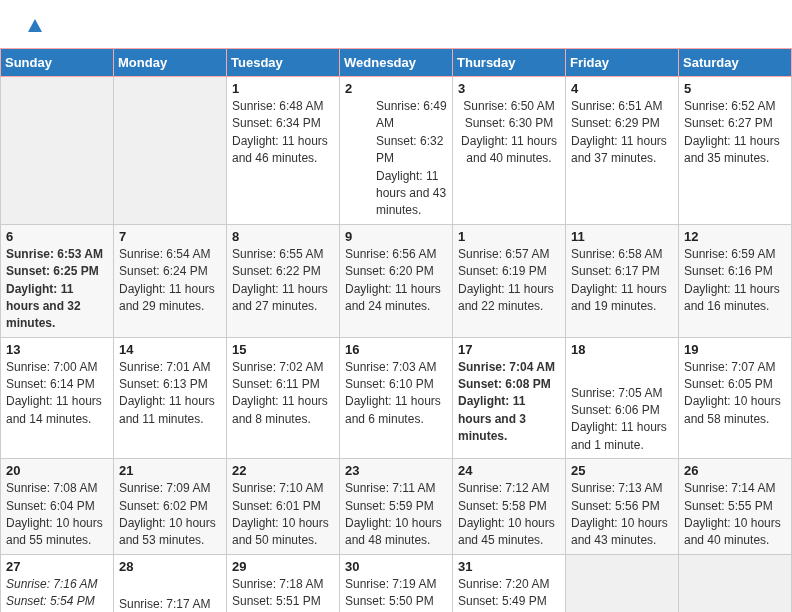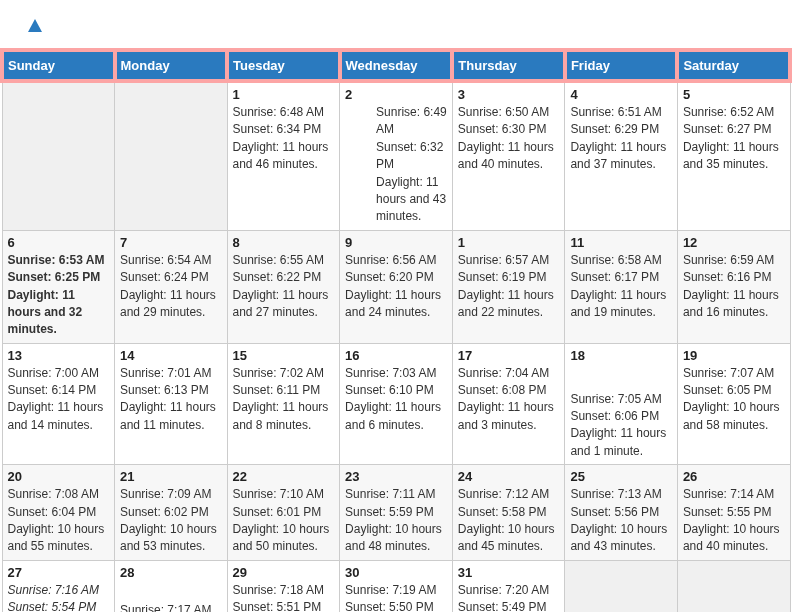--- a/index.html
+++ b/index.html
@@ -56,21 +56,21 @@
       border-collapse: collapse;
       margin: 0 0 0 0;
       font-size: 11px;
     }
     .calendar thead th {
       background: #2a7abf;
       color: #fff;
       font-weight: bold;
       font-size: 13px;
       padding: 6px 4px;
-      border: 4px solid #fca5a5;
+      border: 1px solid #fca5a5;
       text-align: left;
     }
     .calendar tbody td {
       border: 1px solid #ccc;
       vertical-align: top;
       padding: 4px 5px;
       width: 113px;
       min-height: 80px;
       background: #fff;
     }
@@ -139,21 +139,21 @@
 Daylight: 11 hours and 46 minutes.</div>
         </td>
         <td>
           <span class="day-number">2</span>
           <div class="day-info" style="white-space: pre-line; margin-left: 31px;">Sunrise: 6:49 AM
 Sunset: 6:32 PM
 Daylight: 11 hours and 43 minutes.</div>
         </td>
         <td>
           <span class="day-number">3</span>
-          <div class="day-info" style="white-space: pre-line;">Sunrise: 6:50 AM
+          <div class="day-info" style="white-space: pre-line; text-align: center;">Sunrise: 6:50 AM
 Sunset: 6:30 PM
 Daylight: 11 hours and 40 minutes.</div>
         </td>
         <td>
           <span class="day-number">4</span>
           <div class="day-info" style="white-space: pre-line;">Sunrise: 6:51 AM
 Sunset: 6:29 PM
 Daylight: 11 hours and 37 minutes.</div>
         </td>
         <td>
@@ -227,21 +227,21 @@
 Daylight: 11 hours and 8 minutes.</div>
         </td>
         <td>
           <span class="day-number">16</span>
           <div class="day-info" style="white-space: pre-line;">Sunrise: 7:03 AM
 Sunset: 6:10 PM
 Daylight: 11 hours and 6 minutes.</div>
         </td>
         <td>
           <span class="day-number">17</span>
-          <div class="day-info" style="white-space: pre-line;">Sunrise: 7:04 AM
+          <div class="day-info" style="white-space: pre-line; font-weight: bold;">Sunrise: 7:04 AM
 Sunset: 6:08 PM
 Daylight: 11 hours and 3 minutes.</div>
         </td>
         <td>
           <span class="day-number">18</span>
           <div class="day-info" style="white-space: pre-line; margin-top: 28px;">Sunrise: 7:05 AM
 Sunset: 6:06 PM
 Daylight: 11 hours and 1 minute.</div>
         </td>
         <td>

